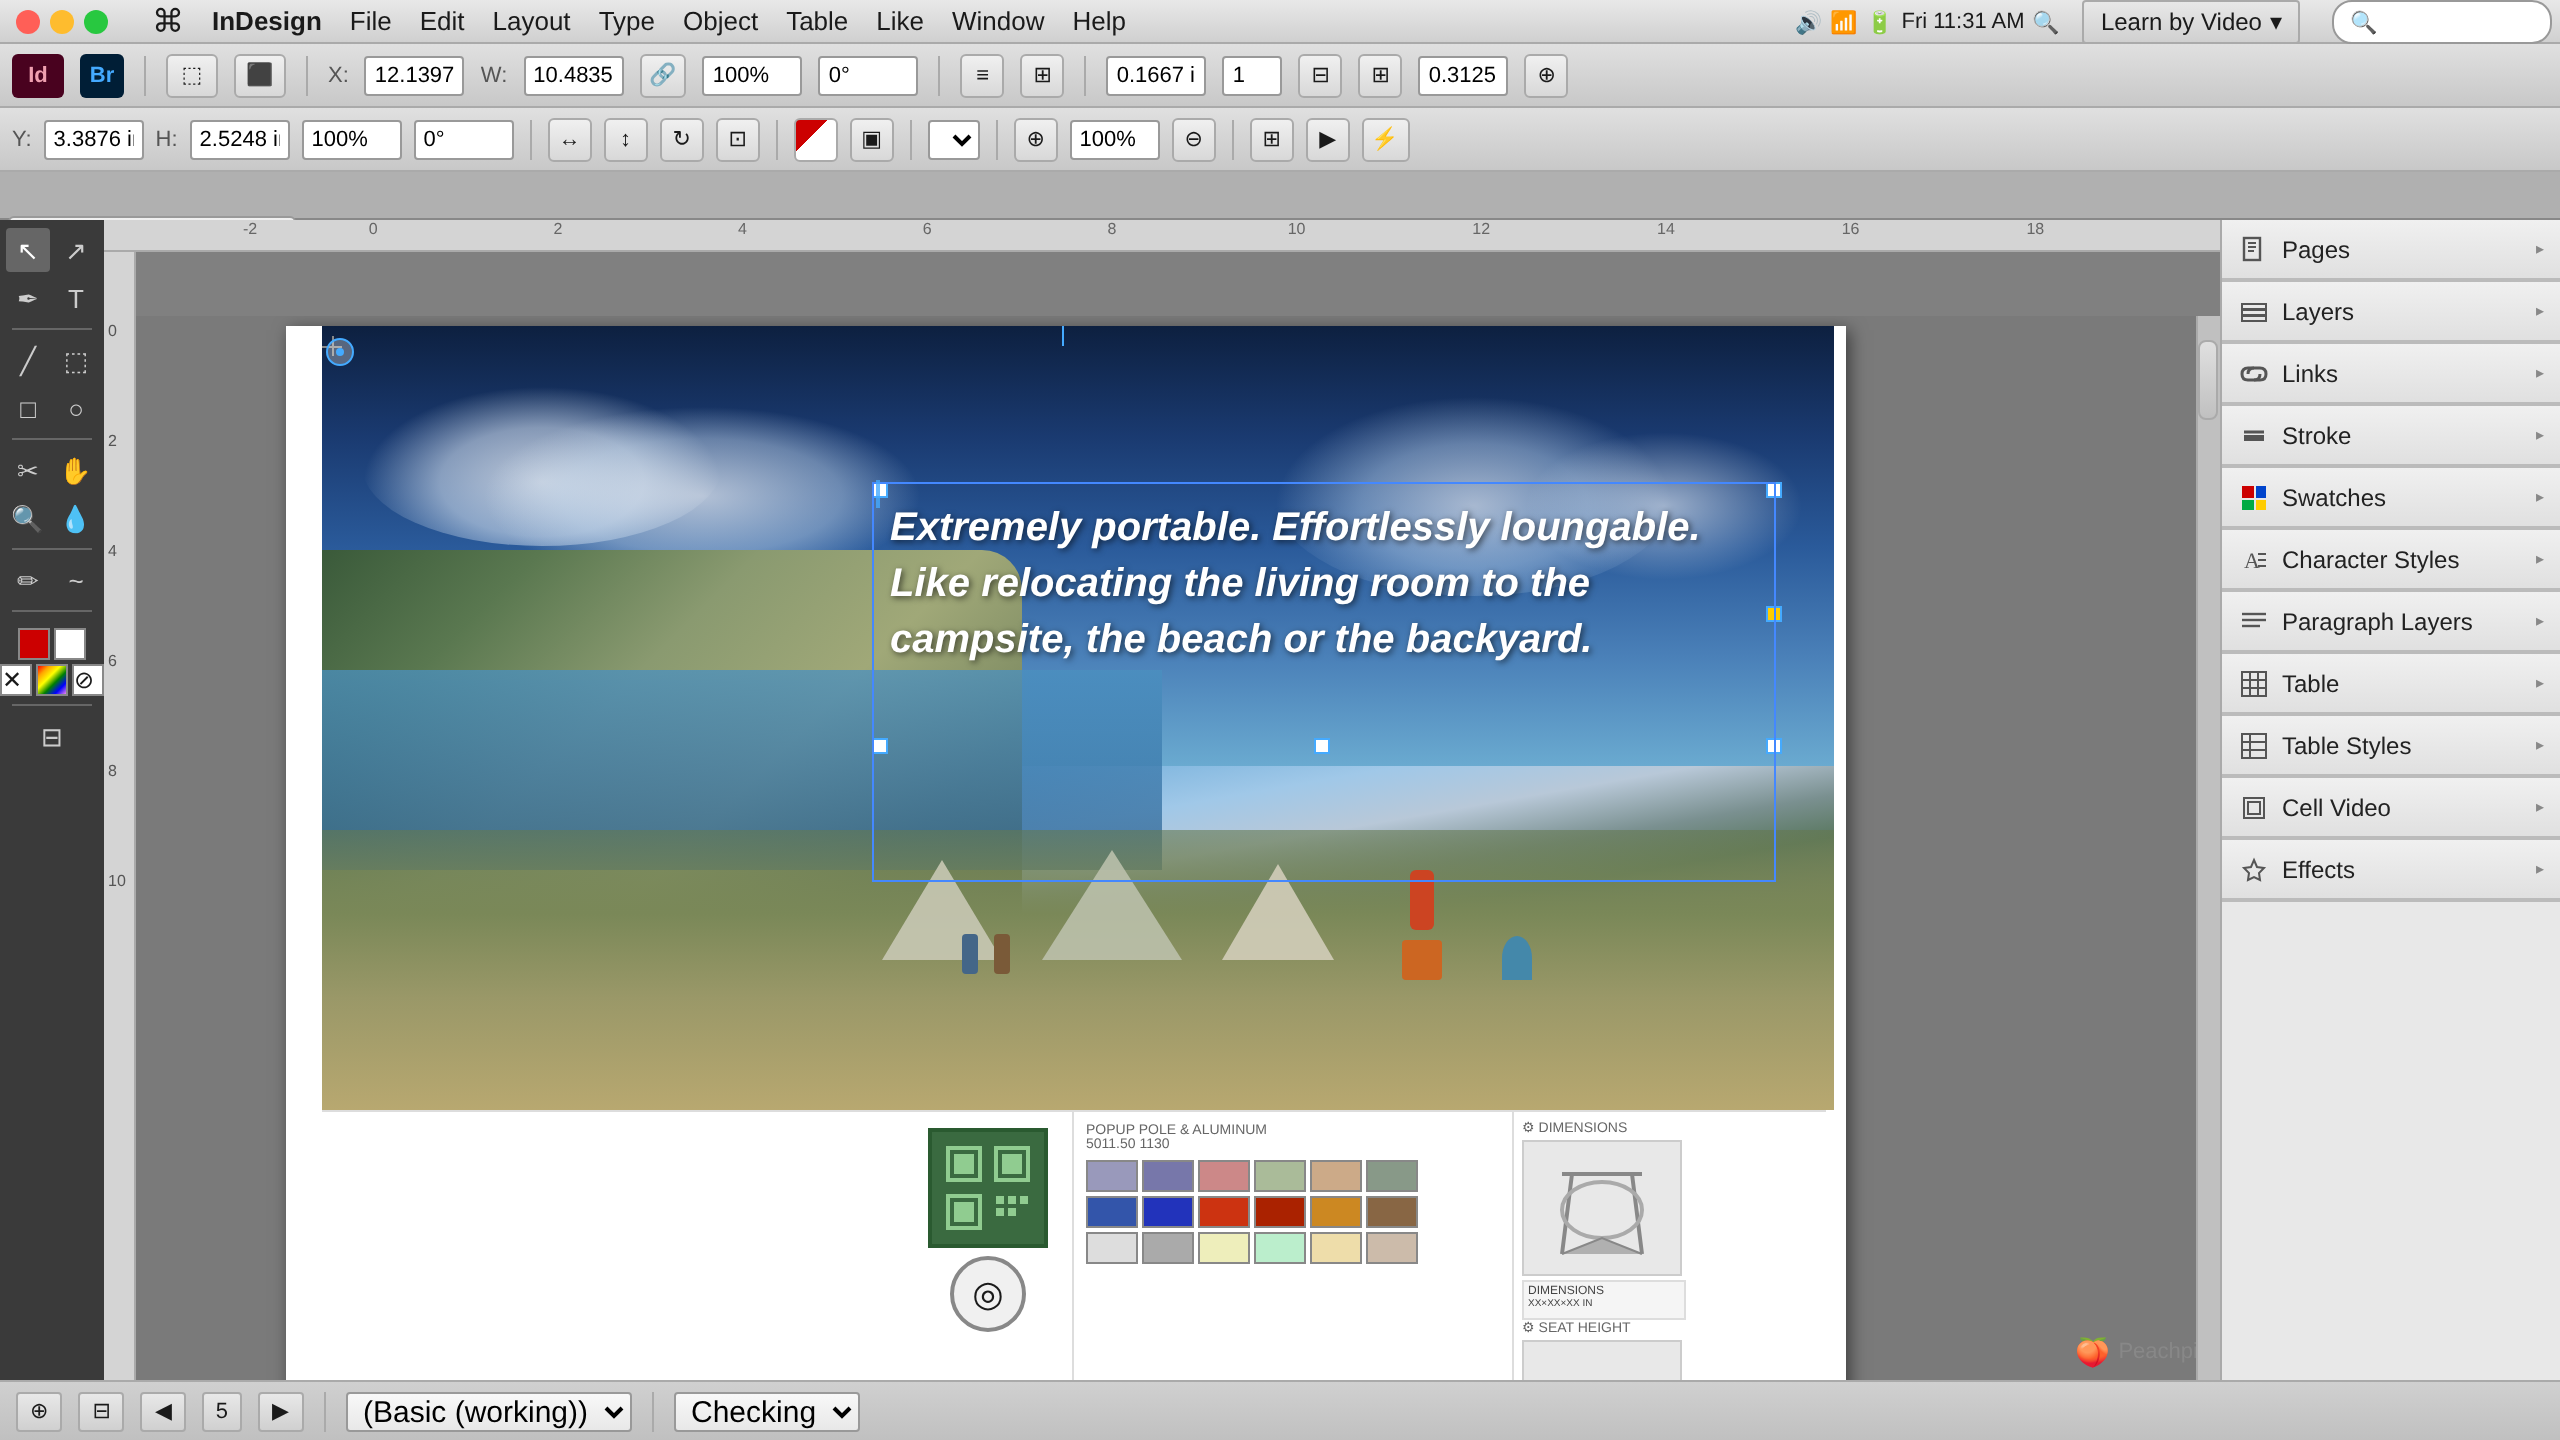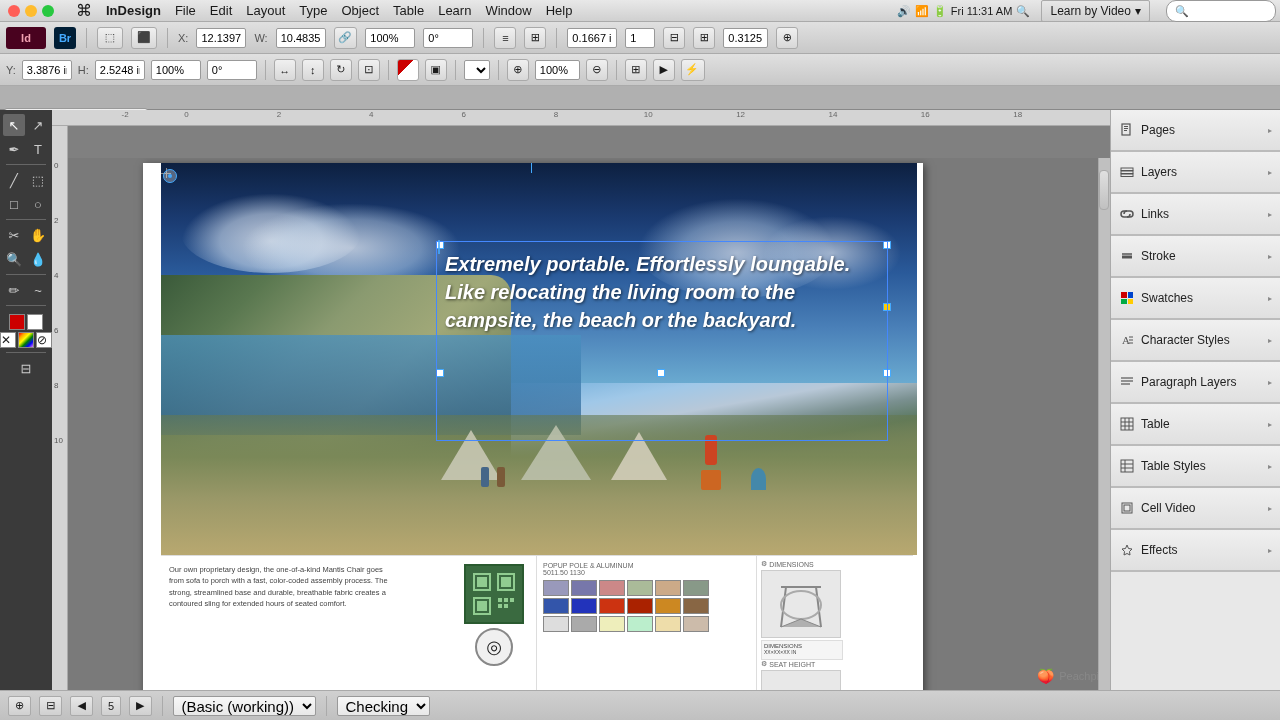--- a/index.html
+++ b/index.html
@@ -89,21 +89,21 @@
     }
     #canvas-content { flex: 1; position: relative; overflow: hidden; background: #7a7a7a; margin-top: 32px; }
 
     
     #right-panel {
       width: 170px; background: #e8e8e8; border-left: 1px solid #aaa;
       flex-shrink: 0; overflow-y: auto;
       display: flex; flex-direction: column;
     }
     .panel-header {
-      display: flex; align-items: center; padding: 12px 8px; gap: 6px;
+      display: flex; align-items: center; padding: 1px 8px; gap: 6px;
       border-bottom: 1px solid #bbb; cursor: pointer;
       background: linear-gradient(to bottom, #f0f0f0, #e0e0e0);
       min-height: 30px;
     }
     .panel-icon { width: 16px; height: 16px; flex-shrink: 0; display: flex; align-items: center; justify-content: center; }
     .panel-label { font-size: 12px; color: #222; flex: 1; }
     .panel-arrow { font-size: 8px; color: #888; }
 
     
     #statusbar {
@@ -167,21 +167,21 @@
       background: #a0c0f0;
     }
 
     .toolbar-dropdown {
       height: 20px; border: 1px solid #999; border-radius: 2px; background: white;
       padding: 0 2px; font-size: 11px;
     }
 
     
     .id-logo {
-      width: 40px; height: 22px; background: #49021f;
+      width: 26px; height: 22px; background: #49021f;
       color: #f0a0b0; font-size: 11px; font-weight: bold;
       display: flex; align-items: center; justify-content: center;
       border-radius: 3px;
     }
     .br-logo {
       width: 22px; height: 22px; background: #001e36;
       color: #4af; font-size: 11px; font-weight: bold;
       display: flex; align-items: center; justify-content: center;
       border-radius: 3px;
     }
@@ -200,21 +200,21 @@
       <div class="tl tl-green"></div>
     </div>
     <span class="menu-item" style="font-size:16px;">⌘</span>
     <span class="menu-item bold">InDesign</span>
     <span class="menu-item">File</span>
     <span class="menu-item">Edit</span>
     <span class="menu-item">Layout</span>
     <span class="menu-item">Type</span>
     <span class="menu-item">Object</span>
     <span class="menu-item">Table</span>
-    <span class="menu-item">Learn</span>
+    <span class="menu-item">Like</span>
     <span class="menu-item">Window</span>
     <span class="menu-item">Help</span>
   </div>
 
   <div style="position:absolute; right:250px; top:0; height:22px; display:flex; align-items:center; gap:4px; font-size:11px;">
     <span>🔊</span>
       <span>📶</span>
       <span>🔋</span>
     <span>Fri 11:31 AM</span>
     <span>🔍</span>
@@ -430,21 +430,20 @@
               <br>
               <span>campsite, the beach or the backyard.</span>
             </div>
           </div>
 
           <div style="position:absolute; top:77px; left:295px; width:2px; height:14px; background:#4af; opacity:0.8;"></div>
 
           <div style="position:absolute; top:392px; left:18px; width:375px; height:168px; background:white; border-top:1px solid #ddd; padding:8px;">
             <div style="display:flex; justify-content:space-between; align-items:flex-start;">
               <div>
-                <div style="font-size:7.5px; line-height:1.5; color:#444; max-width:230px;">Our own proprietary design, the one-of-a-kind Mantis Chair goes from sofa to porch with a fast, color-coded assembly process. The strong, streamlined base and durable, breathable fabric creates a contoured sling for extended hours of seated comfort.</div>
               </div>
 
               <div style="display:flex; flex-direction:column; align-items:center; gap:4px; margin-right:4px;">
                 <div style="width:60px; height:60px; background:#3a6a40; border:2px solid #2a5a30; display:flex; align-items:center; justify-content:center; flex-direction:column;">
 
                   <svg width="50" height="50" viewBox="0 0 50 50">
                     <rect x="5" y="5" width="16" height="16" fill="none" stroke="#90cc90" stroke-width="2"></rect>
                     <rect x="8" y="8" width="10" height="10" fill="#90cc90"></rect>
                     <rect x="29" y="5" width="16" height="16" fill="none" stroke="#90cc90" stroke-width="2"></rect>
                     <rect x="32" y="8" width="10" height="10" fill="#90cc90"></rect>

